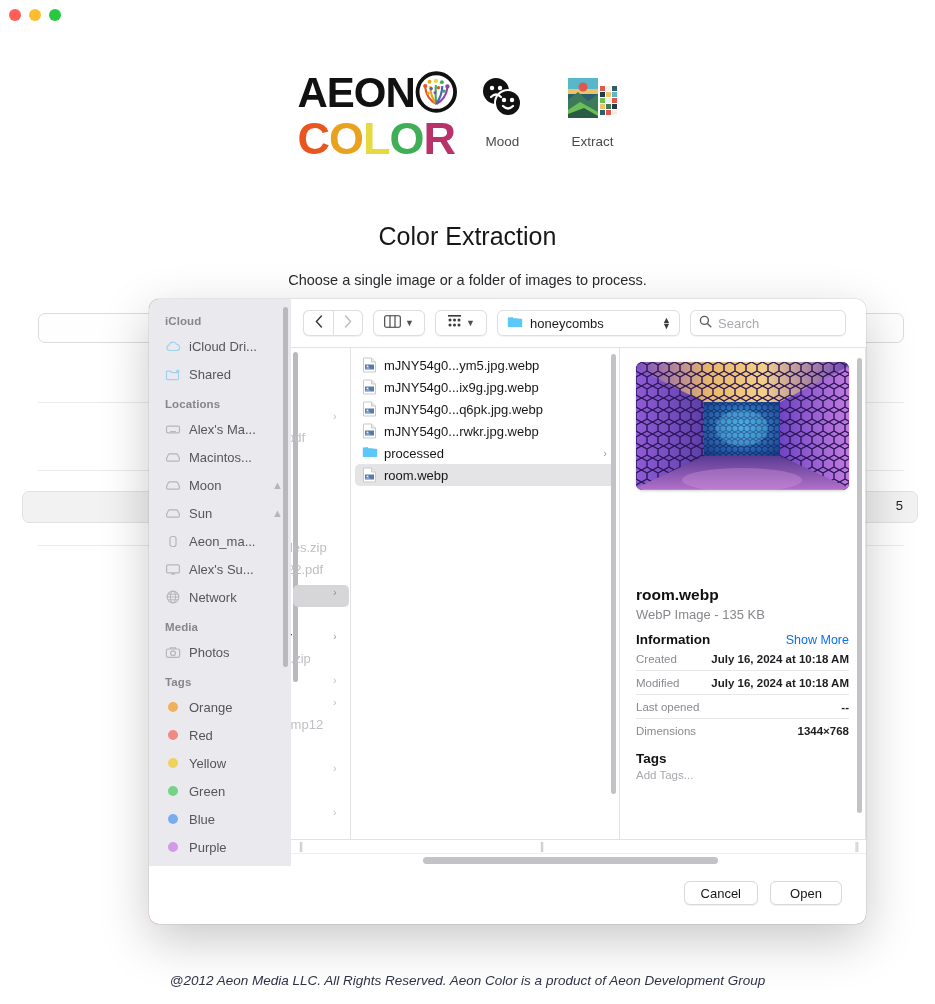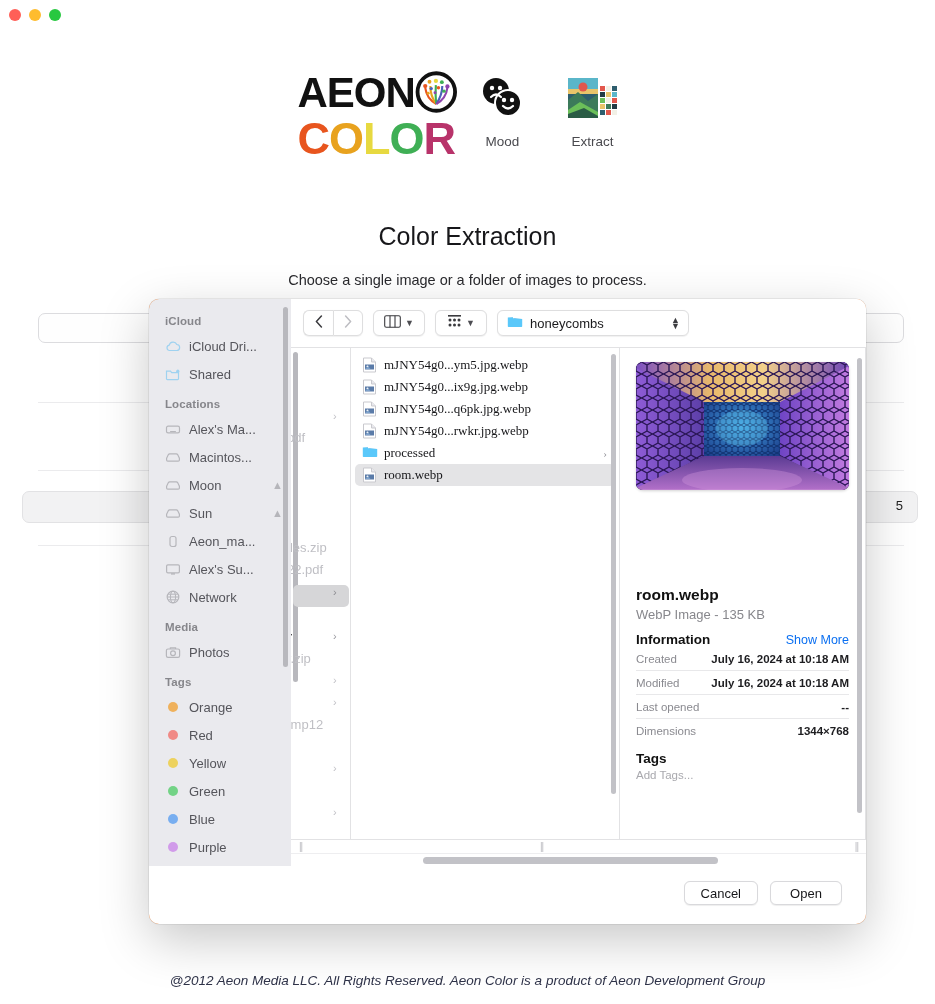--- a/index.html
+++ b/index.html
@@ -184,21 +184,21 @@
     background: #b8b8bd; border-radius: 3px;
   }
   .ghost-sel {
     position: absolute; left: 2px; width: 56px; height: 22px;
     background: #d6d6d8; border-radius: 5px;
   }
 
   .row {
     height: 22px; display: flex; align-items: center; gap: 7px;
     padding: 0 8px 0 7px; border-radius: 5px;
-    font-size: 13px; color: #17171a; white-space: nowrap; font-family: Liberation Serif, serif;
+    font-size: 13px; color: #17171a; white-space: nowrap;
   }
   .row.sel { background: #e4e4e6; }
   .row .nm { overflow: hidden; text-overflow: ellipsis; }
   .row .arrow { margin-left: auto; color: #9a9aa0; font-size: 11px; }
   .list-scroll {
     position: absolute; right: 3px; top: 6px; width: 5px; height: 440px;
     background: #c2c2c7; border-radius: 3px;
   }
 
   
@@ -569,20 +569,29 @@
                   <path d="M.8 2.6h5l1.3 1.5h8.1" fill="#4BB8ED"></path>
                 </svg>
             </span>
             <span class="pname">honeycombs</span>
             <span class="stepper">
                 <span>▲</span>
                 <span>▼</span>
               </span>
           </div>
 
+          <div class="search-ctl">
+            <span>
+              <svg width="13" height="13" viewBox="0 0 13 13">
+                  <circle cx="5.4" cy="5.4" r="4" fill="none" stroke="#5b5b60" stroke-width="1.4"></circle>
+                  <path d="M8.4 8.4 11.8 11.8" stroke="#5b5b60" stroke-width="1.4" stroke-linecap="round"></path>
+                </svg>
+            </span>
+            <span class="ph">Search</span>
+          </div>
         </div>
 
         <div class="fp-columns">
 
           <div class="col prev">
             <div class="prev-scroll"></div>
             <div class="ghost-sel" style="top:237px"></div>
             <div class="ghost" style="top:82px">pdf</div>
             <div class="ghost" style="top:192px">iles.zip</div>
             <div class="ghost" style="top:214px">22.pdf</div>

